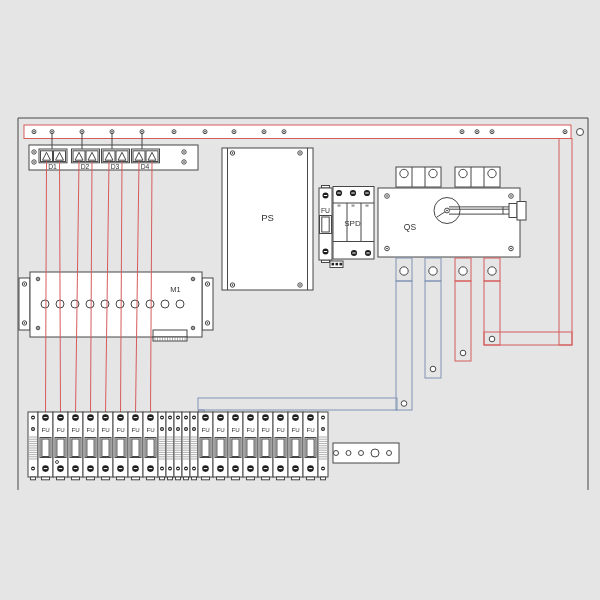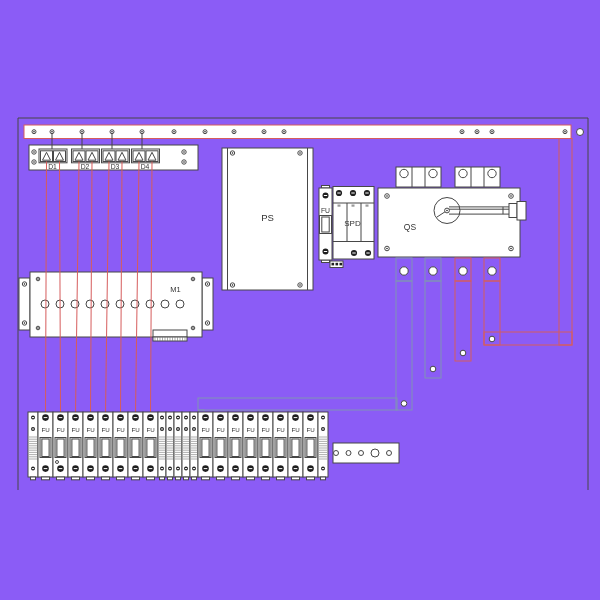--- a/index.html
+++ b/index.html
@@ -1,16 +1,16 @@
 <!DOCTYPE html>
 <html style="--line: #474747; --red: #d65c5c; --blue: #8093b4; --text: #333333;"><head>
 <meta charset="utf-8">
 <style>
   html,body{margin:0;padding:0;background:#fff;}
-  #stage{position:relative;width:600px;height:600px;background:#8b5cf6;overflow:hidden;
+  #stage{position:relative;width:600px;height:600px;background:#e5e5e5;overflow:hidden;
          font-family:"Liberation Sans",sans-serif;}
   svg{display:block;}
   .ln  {stroke:var(--line);fill:none;stroke-width:1;}
   .lnw {stroke:var(--line);fill:#fff;stroke-width:1;}
   .redw{stroke:var(--red);fill:#fff;stroke-width:1;}
   .redn{stroke:var(--red);fill:none;stroke-width:1;}
   .redln{stroke:var(--red);stroke-width:1;fill:none;}
   .bluen{stroke:var(--blue);fill:none;stroke-width:1;}
   .winO{fill:#e8e8e8;stroke:var(--line);stroke-width:1;}
   .hat {stroke:#777;stroke-width:0.6;fill:none;}

